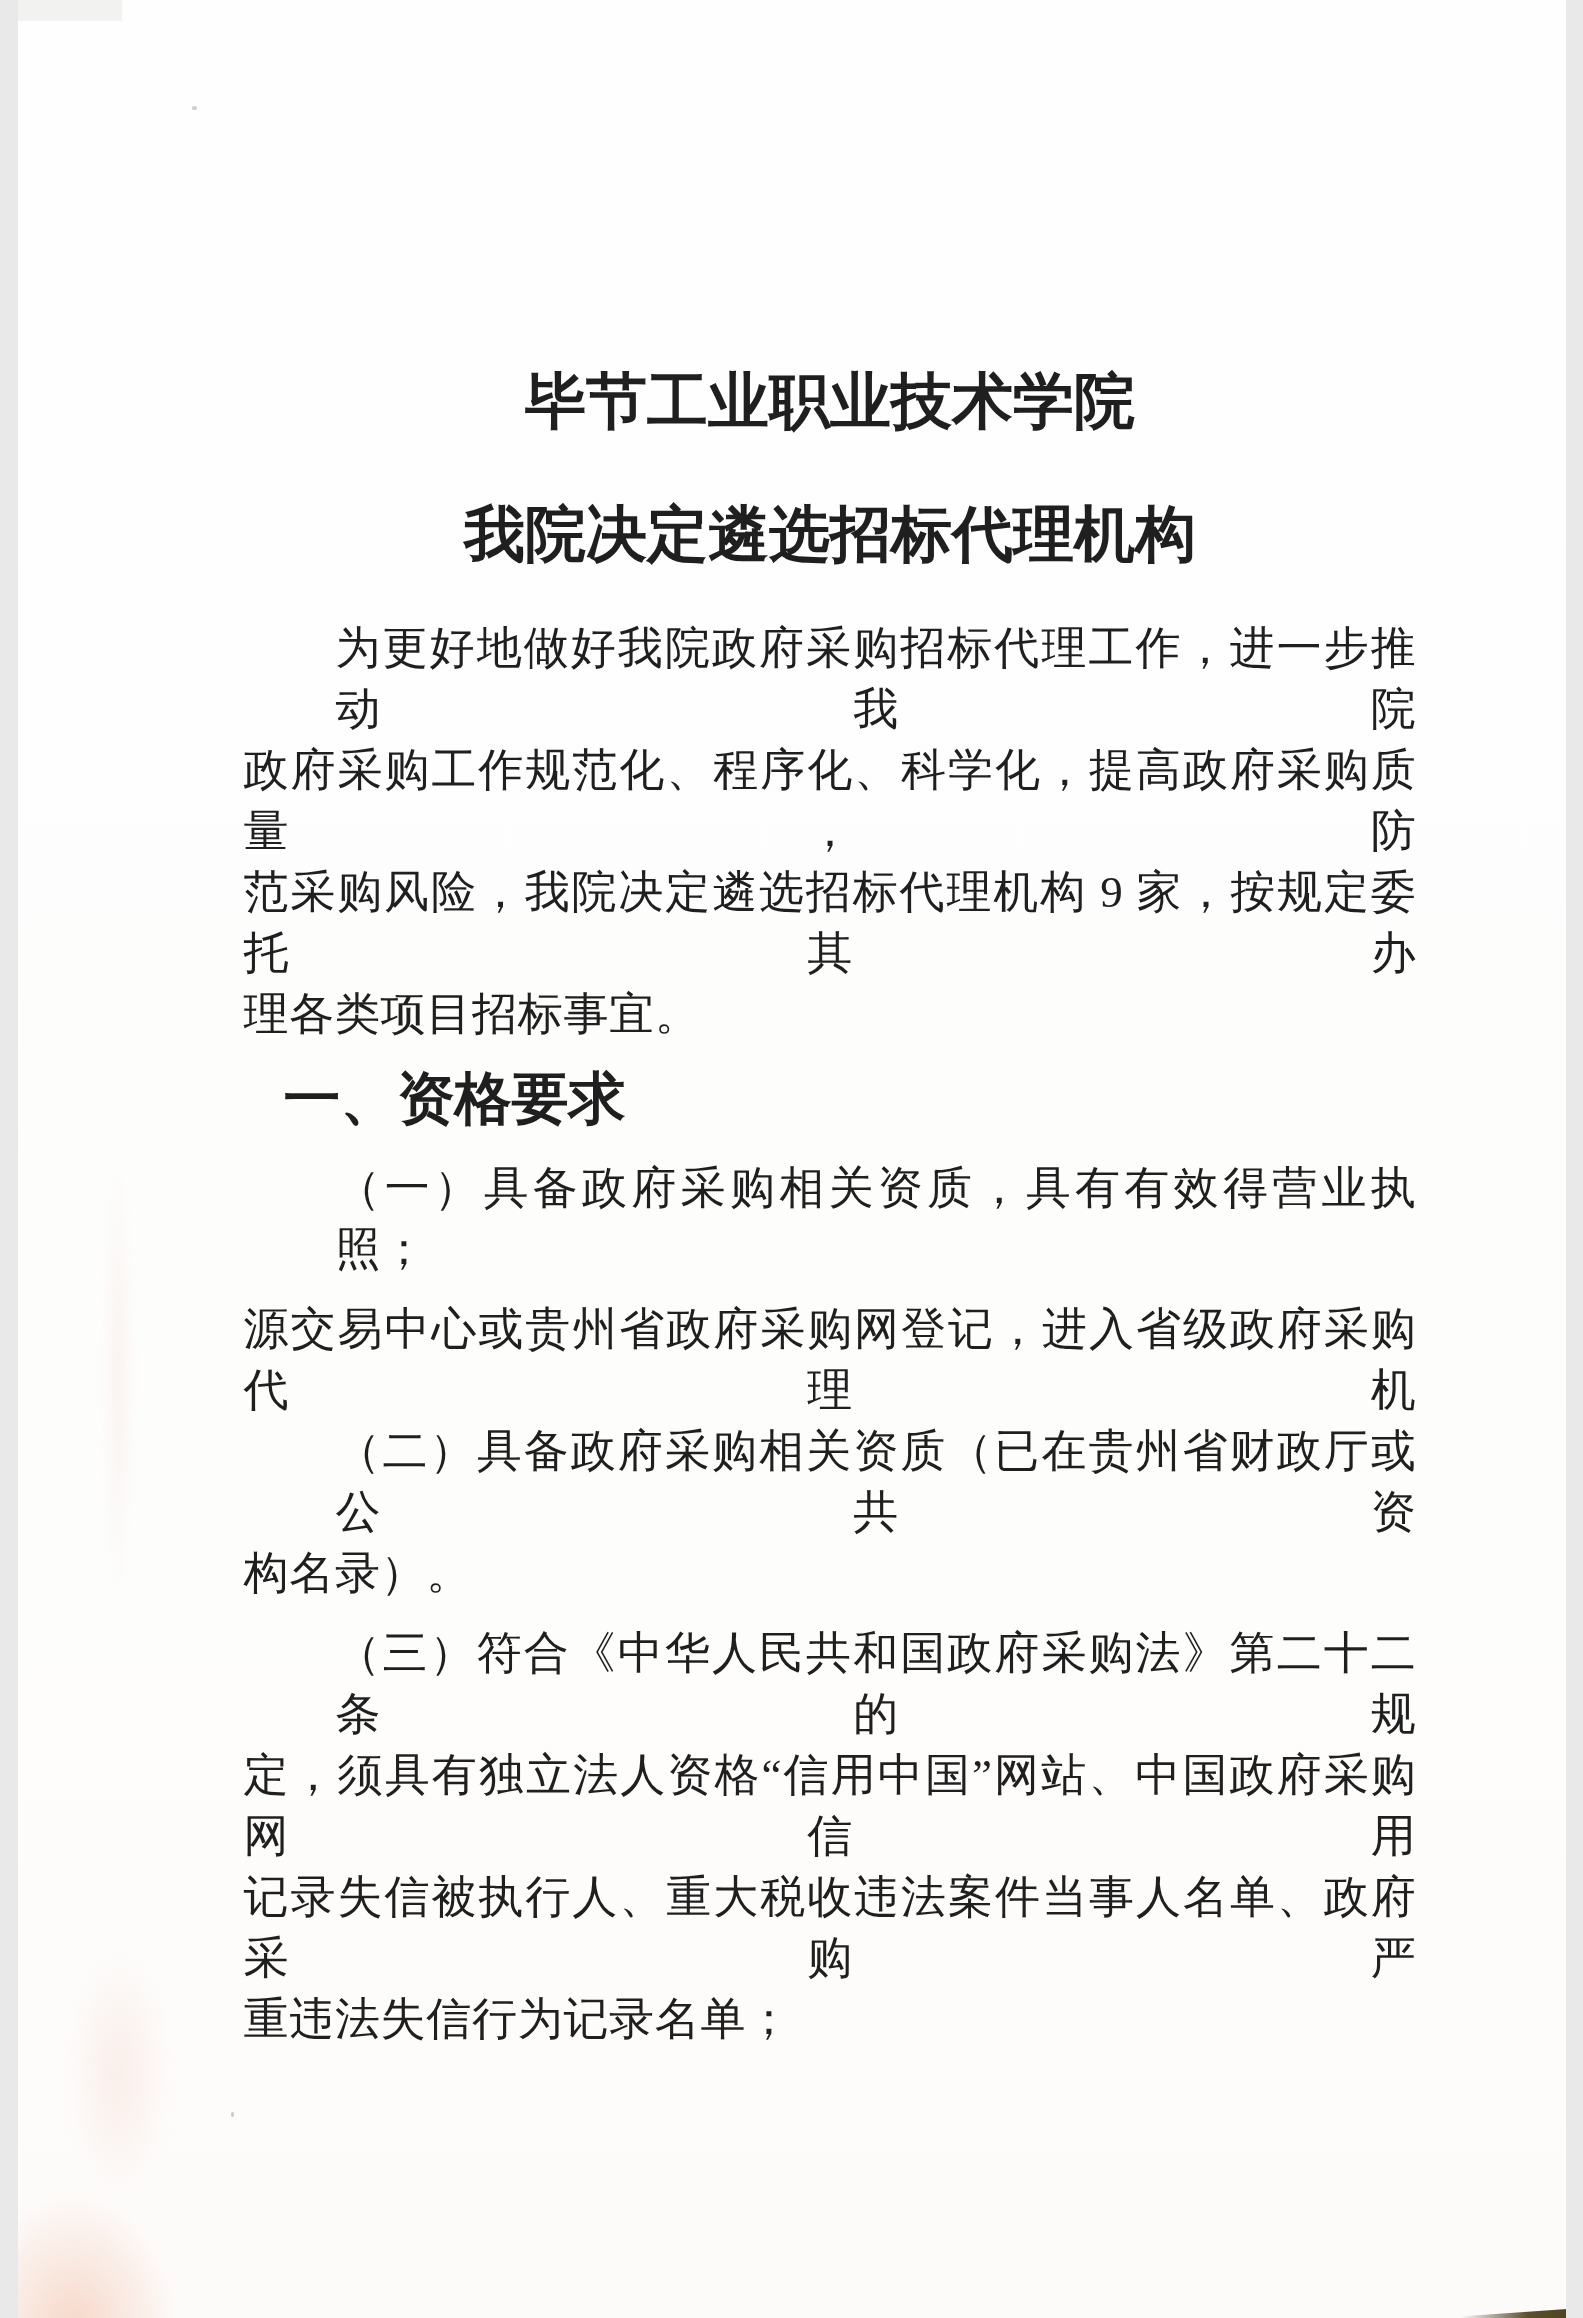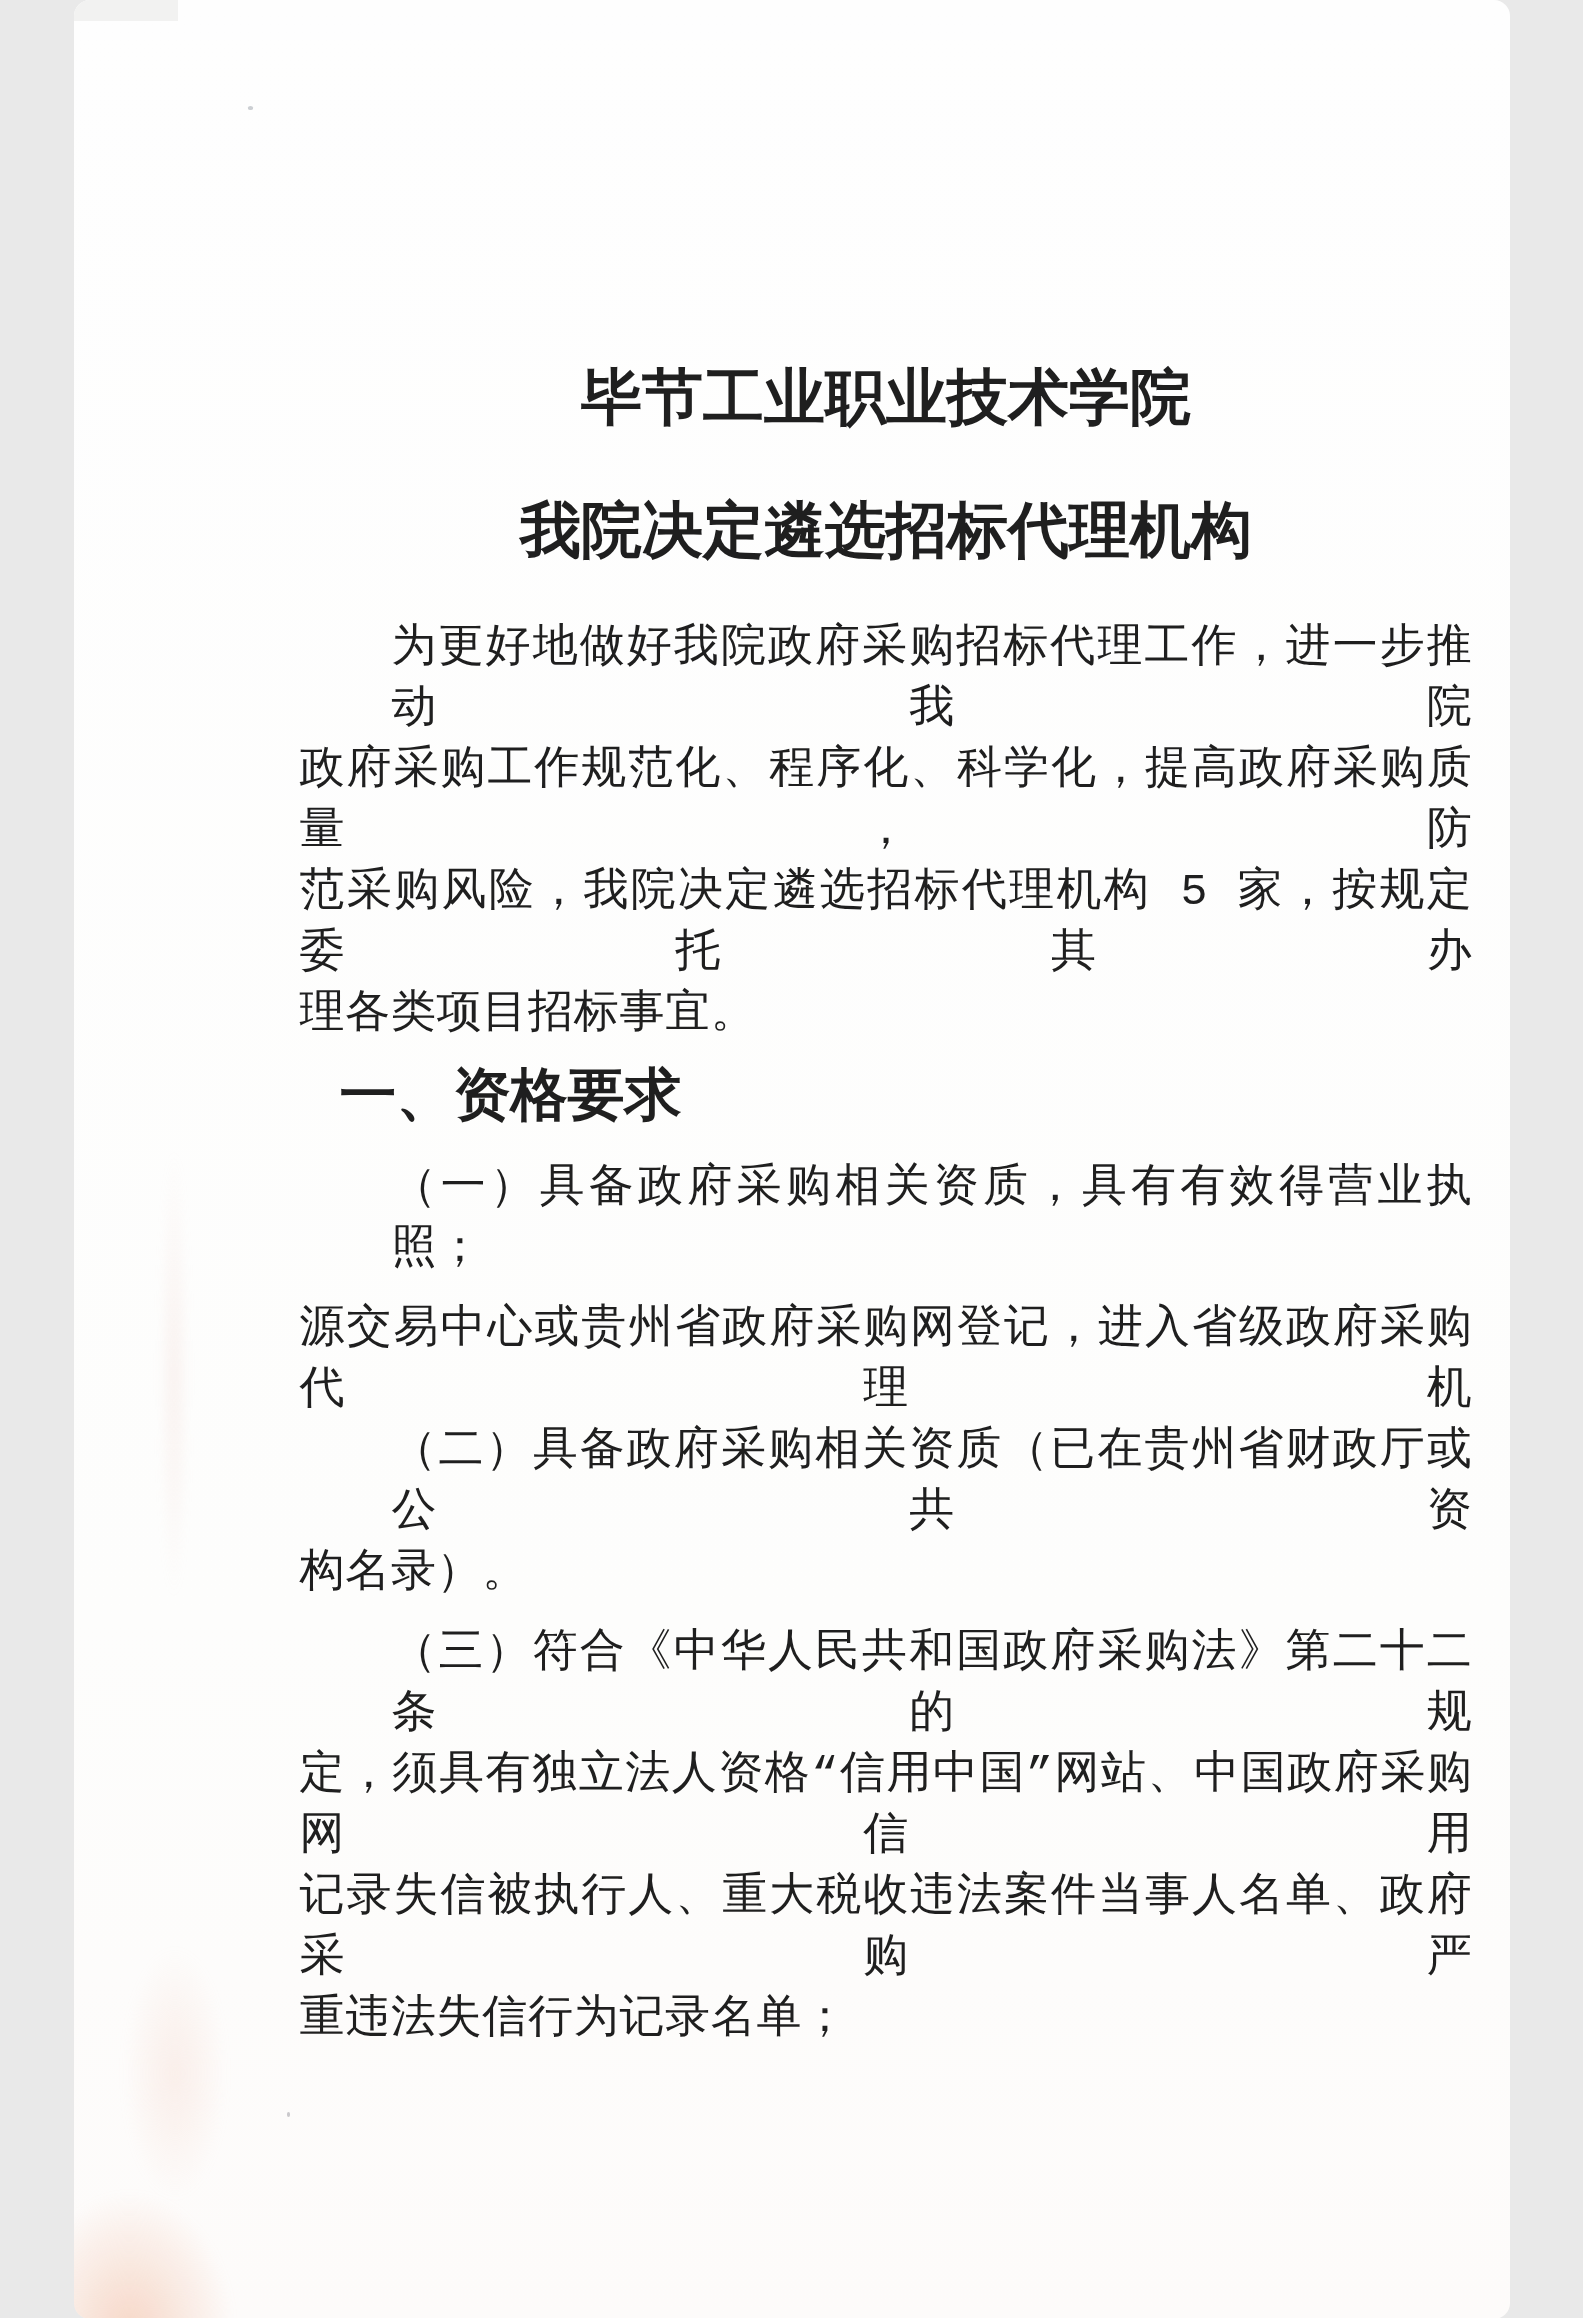--- a/index.html
+++ b/index.html
@@ -2,28 +2,27 @@
 <html style="font-size:11px"><head>
 <meta charset="utf-8">
 <style>
   html, body {
     margin: 0;
     padding: 0;
     background: #e9e9e9;
   }
   .page {
     position: relative;
-    width: 1436px;
+    width: 1548px;
     height: 2319px;
     margin: 0 auto;
     background: linear-gradient(180deg, #fefefe 0%, #fdfdfc 70%, #fdfbfa 100%);
     overflow: hidden;
-    font-family: Liberation Mono, monospace;
+    font-family: Liberation Serif, serif;
     color: #1f1f1f;
-    border-radius: 16px;
   }
 
   
   .sheet {
     position: absolute;
     left: 226px;
     top: 0;
     width: 1173px;
     padding-top: 319px;
   }
@@ -133,21 +132,21 @@
   <div class="smudge-left-mid"></div>
 
   <main class="sheet">
 
     <h1 class="title title-1">毕节工业职业技术学院</h1>
     <h1 class="title title-2">我院决定遴选招标代理机构</h1>
 
     <section class="para intro">
       <div class="line first">为更好地做好我院政府采购招标代理工作，进一步推动我院</div>
       <div class="line">政府采购工作规范化、程序化、科学化，提高政府采购质量，防</div>
-      <div class="line">范采购风险，我院决定遴选招标代理机构 5 家，按规定委托其办</div>
+      <div class="line">范采购风险，我院决定遴选招标代理机构 9 家，按规定委托其办</div>
       <div class="line lastline">理各类项目招标事宜。</div>
     </section>
 
     <h2 class="heading">一、资格要求</h2>
 
     <section class="para item">
       <div class="line first lastline">（一）具备政府采购相关资质，具有有效得营业执照；</div>
     </section>
 
     <section class="para item">

